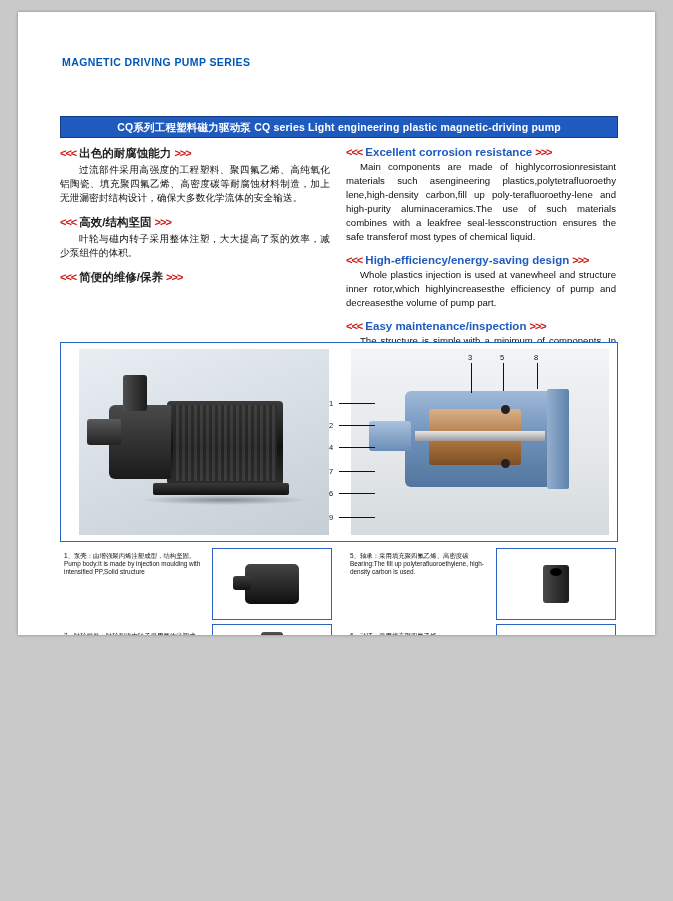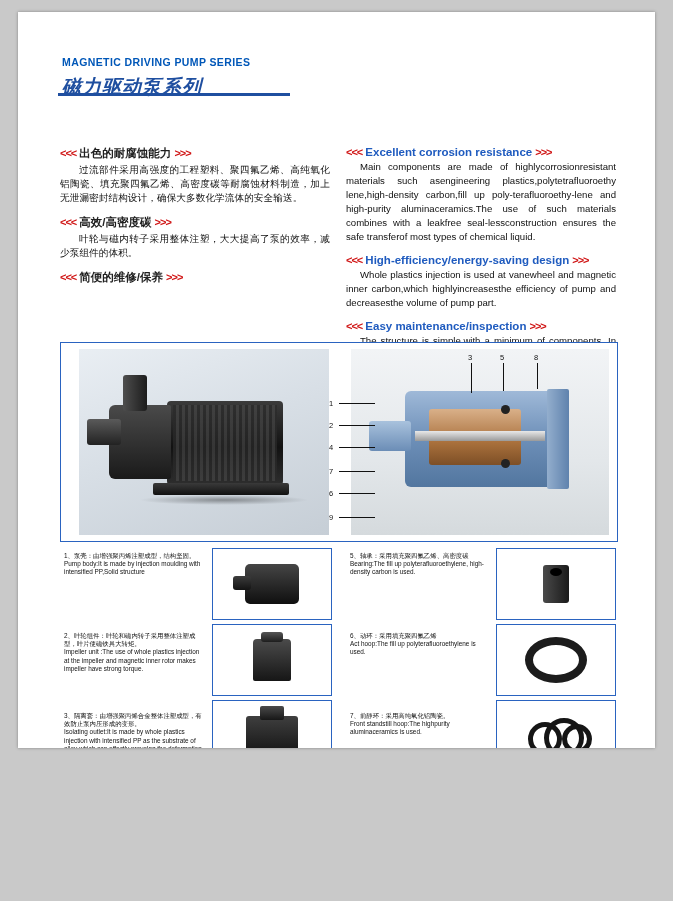--- a/index.html
+++ b/index.html
@@ -11,21 +11,21 @@
     width: 673px;
     height: 901px;
     font-family: "Liberation Sans", sans-serif;
     overflow: hidden;
   }
   .page {
     position: absolute;
     left: 18px;
     top: 12px;
     width: 637px;
-    height: 736px;
+    height: 623px;
     background: #ffffff;
     box-shadow: 0 0 3px rgba(0,0,0,0.35);
     overflow: hidden;
   }
   
   .hdr-en {
     position: absolute;
     left: 44px;
     top: 44px;
     font-size: 10.5px;
@@ -377,37 +377,36 @@
     font-size: 12px;
     margin: 0 4px;
   }
 </style>
 </head>
 <body>
 
 <div class="page">
 
   <div class="hdr-en">MAGNETIC DRIVING PUMP SERIES</div>
-  <div class="hdr-cn-wrap">
-    <div class="hdr-cn">磁力驱动泵系列</div>
-    <div class="hdr-cn-bar"></div>
+
+  <div class="title-band">
+    <span>CQ系列工程塑料磁力驱动泵 CQ series Light engineering plastic magnetic-driving pump</span>
   </div>
-
 
   <div class="col col-left">
     <p class="sec-head">
       <span class="ch">&lt;&lt;&lt;</span>
       <span class="lbl-cn">出色的耐腐蚀能力</span>
       <span class="ch">&gt;&gt;&gt;</span>
     </p>
     <p class="sec-body cn">过流部件采用高强度的工程塑料、聚四氟乙烯、高纯氧化铝陶瓷、填充聚四氟乙烯、高密度碳等耐腐蚀材料制造，加上无泄漏密封结构设计，确保大多数化学流体的安全输送。</p>
 
     <p class="sec-head">
       <span class="ch">&lt;&lt;&lt;</span>
-      <span class="lbl-cn">高效/高密度碳</span>
+      <span class="lbl-cn">高效/结构坚固</span>
       <span class="ch">&gt;&gt;&gt;</span>
     </p>
     <p class="sec-body cn">叶轮与磁内转子采用整体注塑，大大提高了泵的效率，减少泵组件的体积。</p>
 
     <p class="sec-head">
       <span class="ch">&lt;&lt;&lt;</span>
       <span class="lbl-cn">简便的维修/保养</span>
       <span class="ch">&gt;&gt;&gt;</span>
     </p>
   </div>
@@ -418,21 +417,21 @@
       <span class="lbl-en">Excellent corrosion resistance</span>
       <span class="ch">&gt;&gt;&gt;</span>
     </p>
     <p class="sec-body en">Main components are made of highlycorrosionresistant materials such asengineering plastics,polytetrafluoroethy lene,high-density carbon,fill up poly-terafluoroethy-lene and high-purity aluminaceramics.The use of such materials combines with a leakfree seal-lessconstruction ensures the safe transferof most types of chemical liquid.</p>
 
     <p class="sec-head">
       <span class="ch">&lt;&lt;&lt;</span>
       <span class="lbl-en">High-efficiency/energy-saving design</span>
       <span class="ch">&gt;&gt;&gt;</span>
     </p>
-    <p class="sec-body en">Whole plastics injection is used at vanewheel and magnetic inner carbon,which highlyincreasesthe efficiency of pump and decreasesthe volume of pump part.</p>
+    <p class="sec-body en">Whole plastics injection is used at vanewheel and structure inner rotor,which highlyincreasesthe efficiency of pump and decreasesthe volume of pump part.</p>
 
     <p class="sec-head">
       <span class="ch">&lt;&lt;&lt;</span>
       <span class="lbl-en">Easy maintenance/inspection</span>
       <span class="ch">&gt;&gt;&gt;</span>
     </p>
     <p class="sec-body en">The structure is simple,with a minimum of components. In addition,the major parts are modularized for easy and quick disassembly and inspection.The expendable parts can be replaced individually.</p>
   </div>
 
   <div class="photo-panel">

